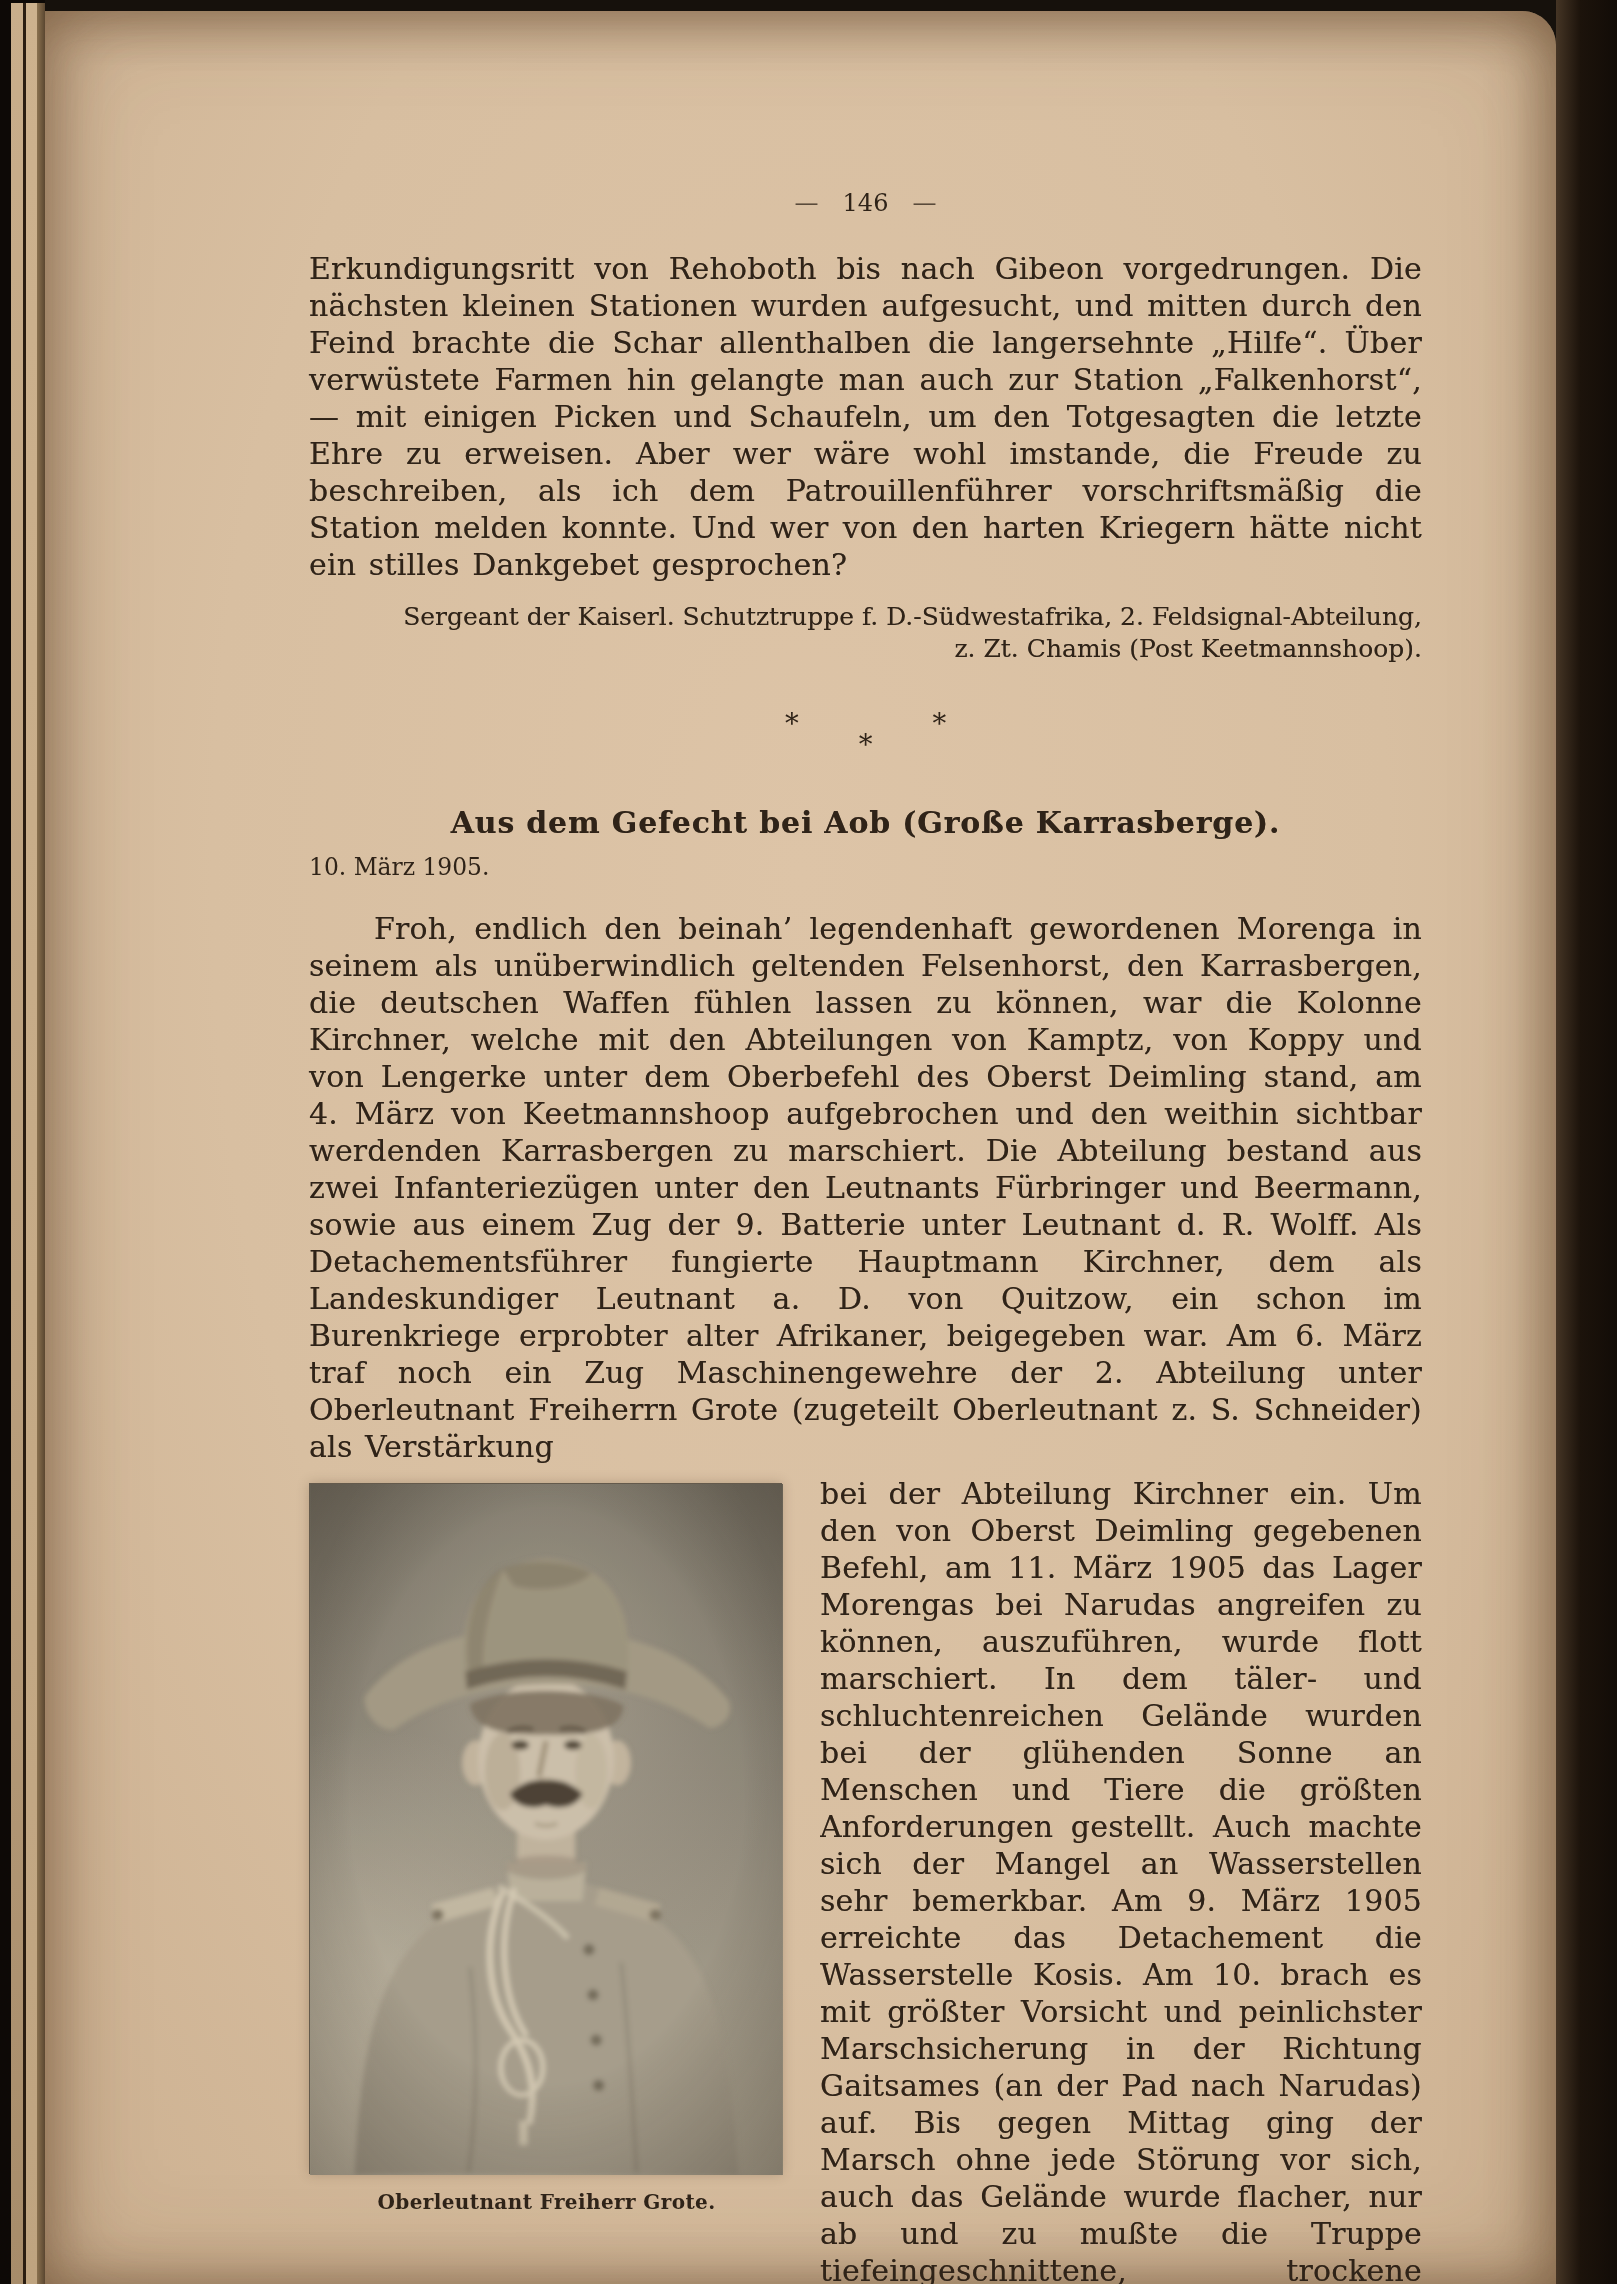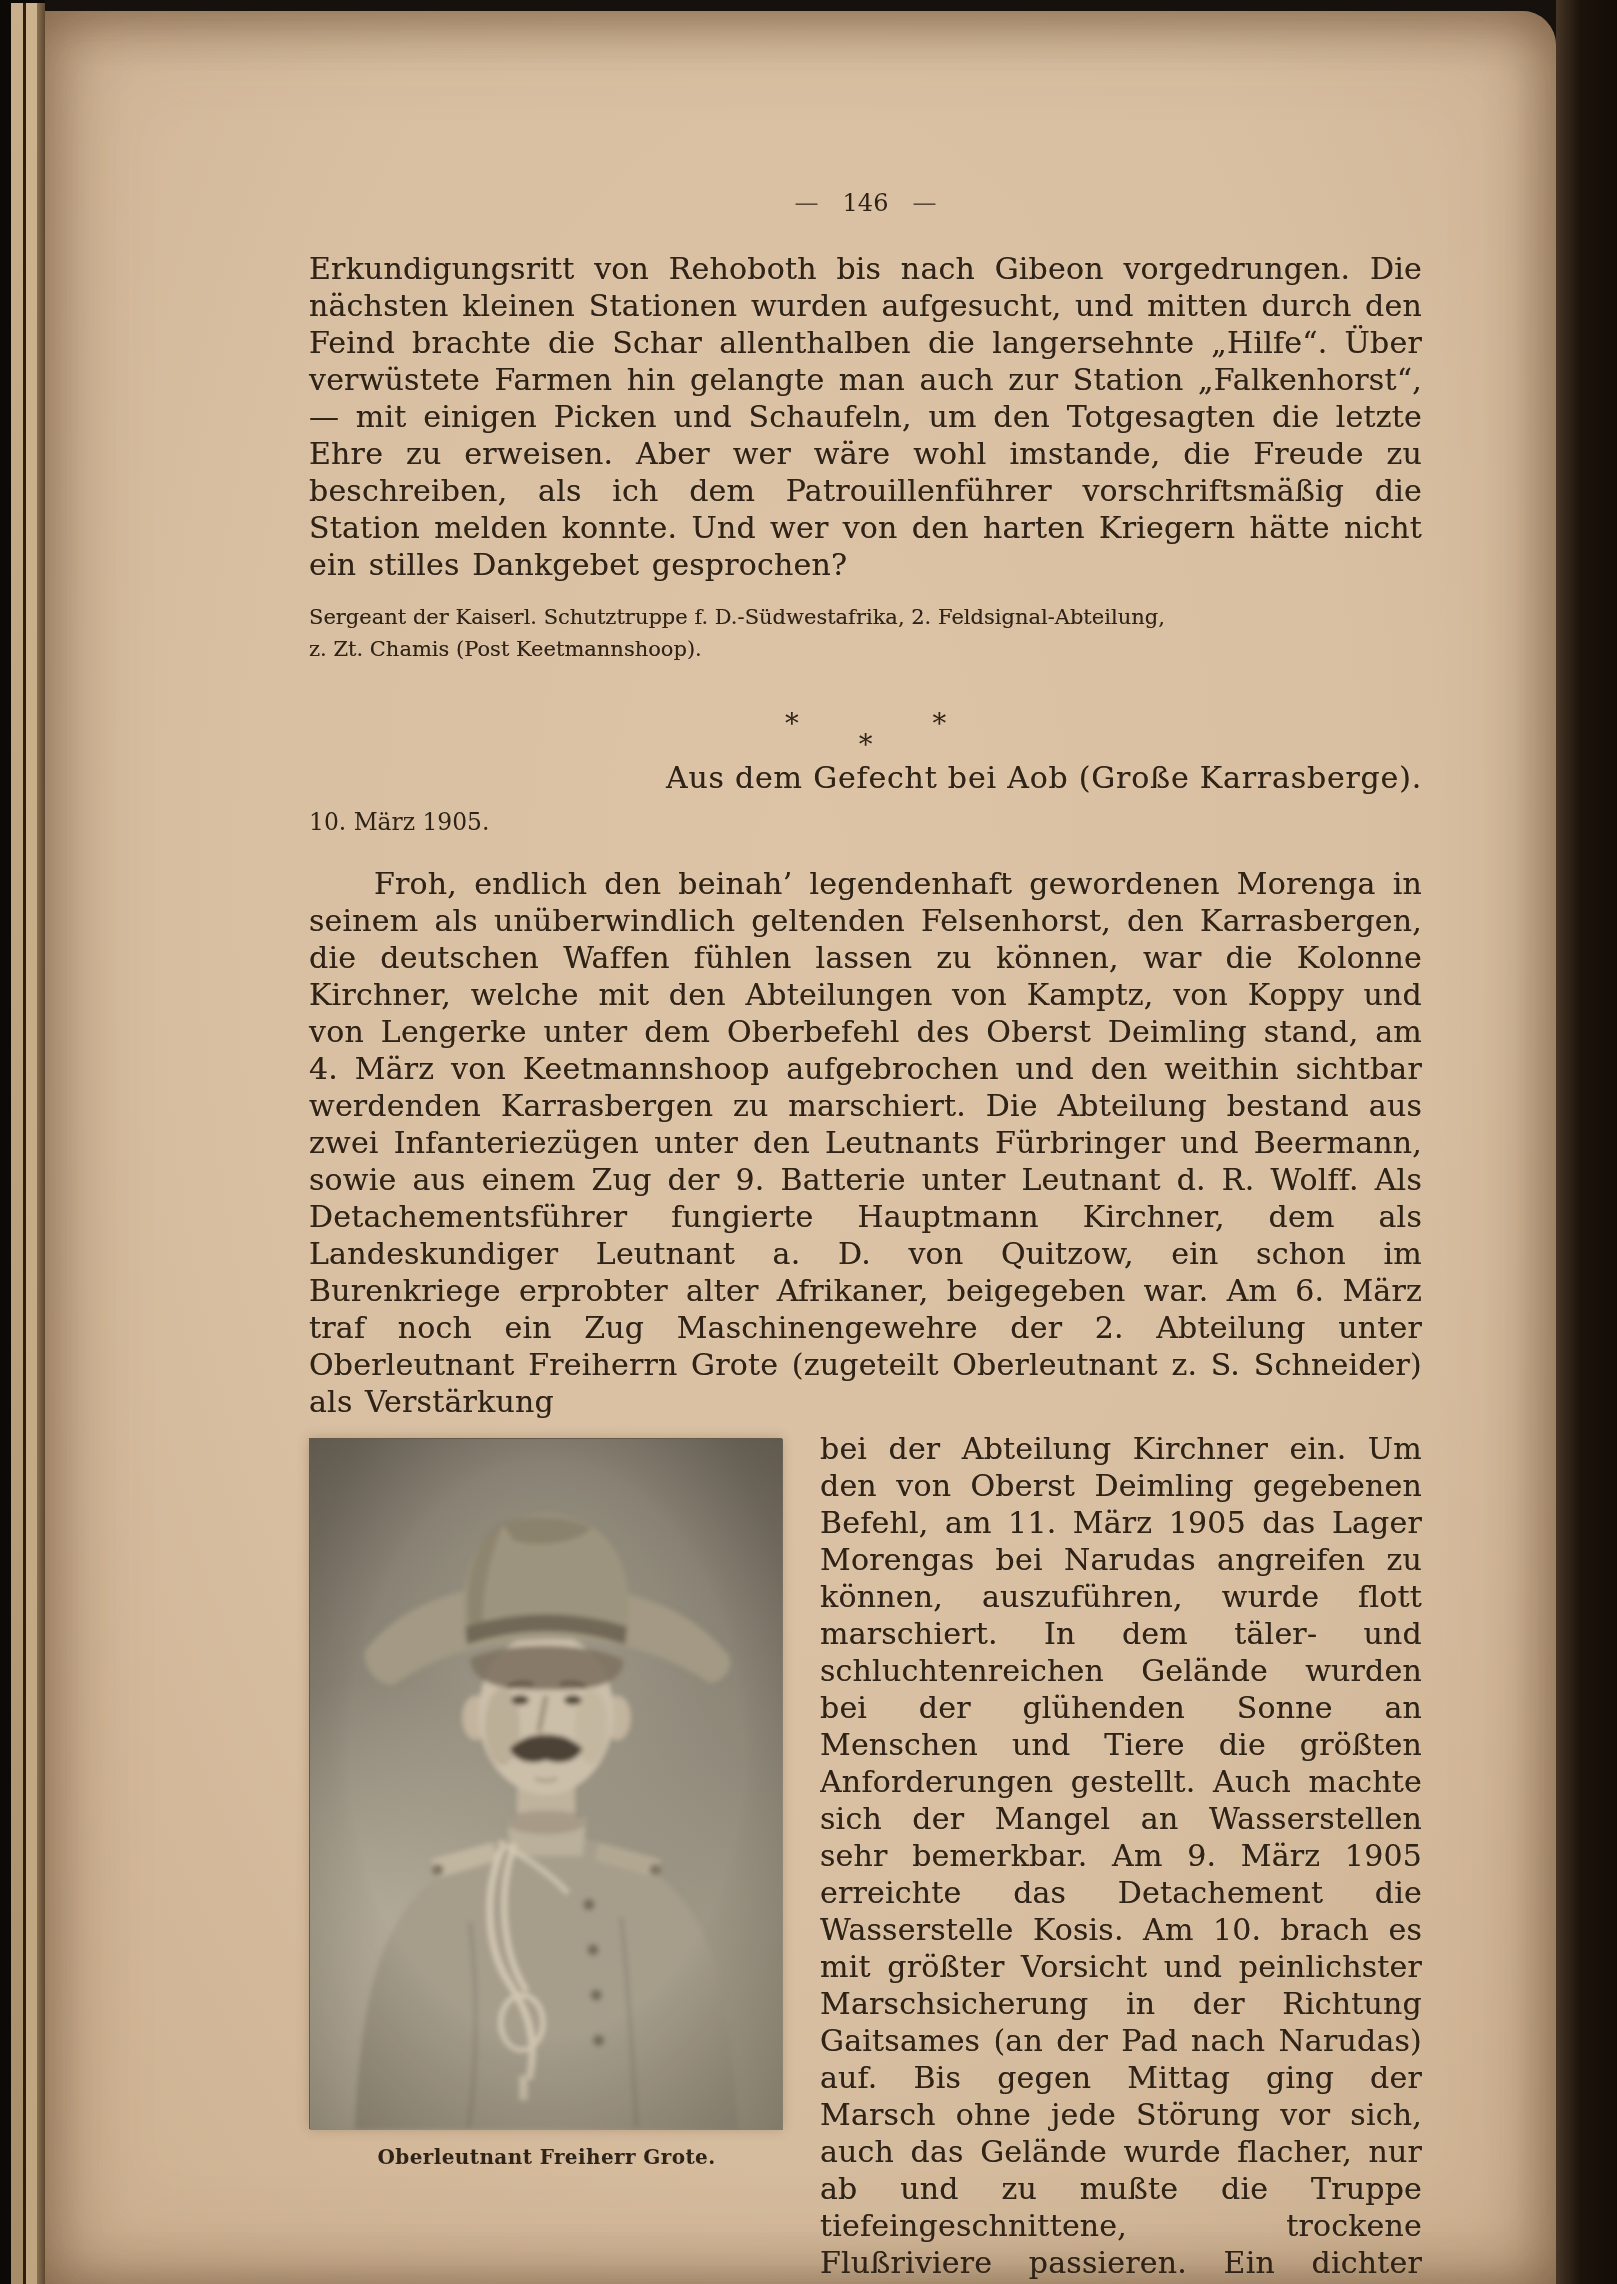--- a/index.html
+++ b/index.html
@@ -43,28 +43,28 @@
 
   .body-text { font-size:30px; line-height:37px; text-align:justify;
                word-spacing:2.8px; letter-spacing:0.2px; hyphens:auto;
                text-shadow:0 0 0.4px rgba(47,35,24,.45); }
   .intro { margin-top:31px; }
   .indent { text-indent:65px; }
 
   .sig { margin-top:18px; }
   .sig-name { text-align:center; transform:translateX(44px); font-size:24px; line-height:34px;
               text-shadow:0 0 0.4px rgba(47,35,24,.45); }
-  .sig-line { text-align:left; font-size:21px; line-height:32px;
+  .sig-line { text-align:right; font-size:25px; line-height:32px;
               text-shadow:0 0 0.4px rgba(47,35,24,.45); }
 
   .asterism { display:flex; justify-content:center; gap:60px; font-size:27.5px;
               margin-top:42px; height:53px; }
   .asterism .mid { position:relative; top:21px; }
 
-  h1.article-title { text-align:right; font-size:30px; font-weight:normal;
+  h1.article-title { margin-top:45px; text-align:center; font-size:30px; font-weight:bold;
                      letter-spacing:0.8px; text-shadow:0 0 0.5px rgba(47,35,24,.5); }
   .article-date { margin-top:13px; font-size:23.4px; }
 
   .article-body { margin-top:29px; }
   .photo-section { margin-top:9.7px; }
   .photo-section::after { content:""; display:block; clear:both; }
 
   figure.portrait { float:left; width:475px; margin:8px 36px 12px 0; }
   .photo { width:473px; height:691px; border:0.8px solid rgba(70,55,38,.55);
            background:#8a867a; box-shadow:0 0 11.3px rgba(70,50,30,.25); }

